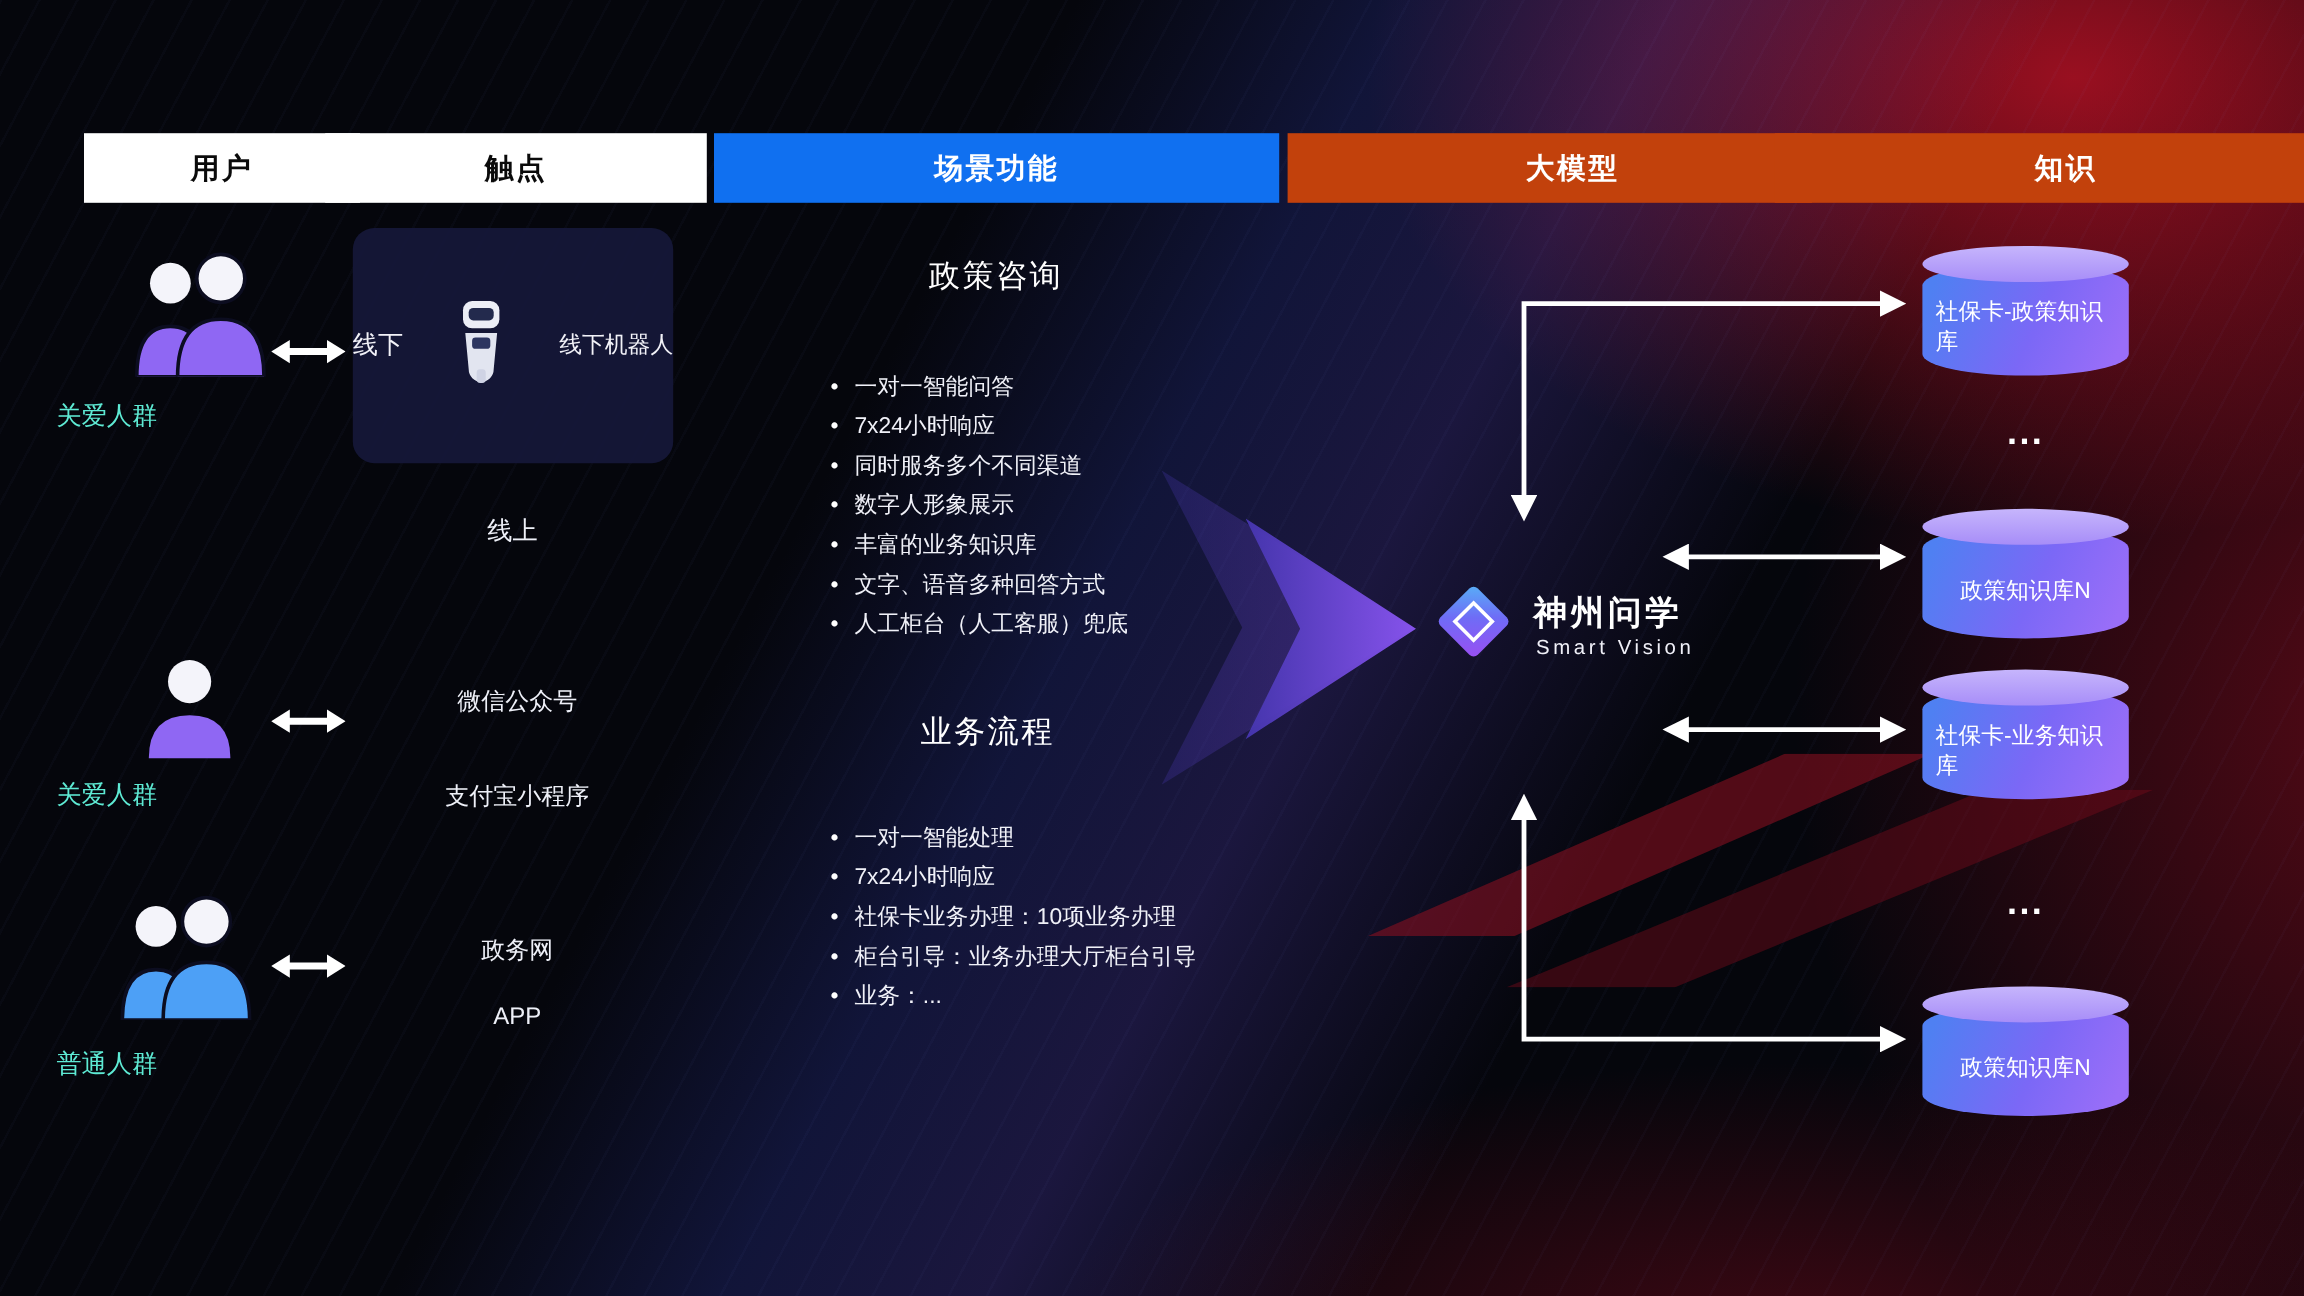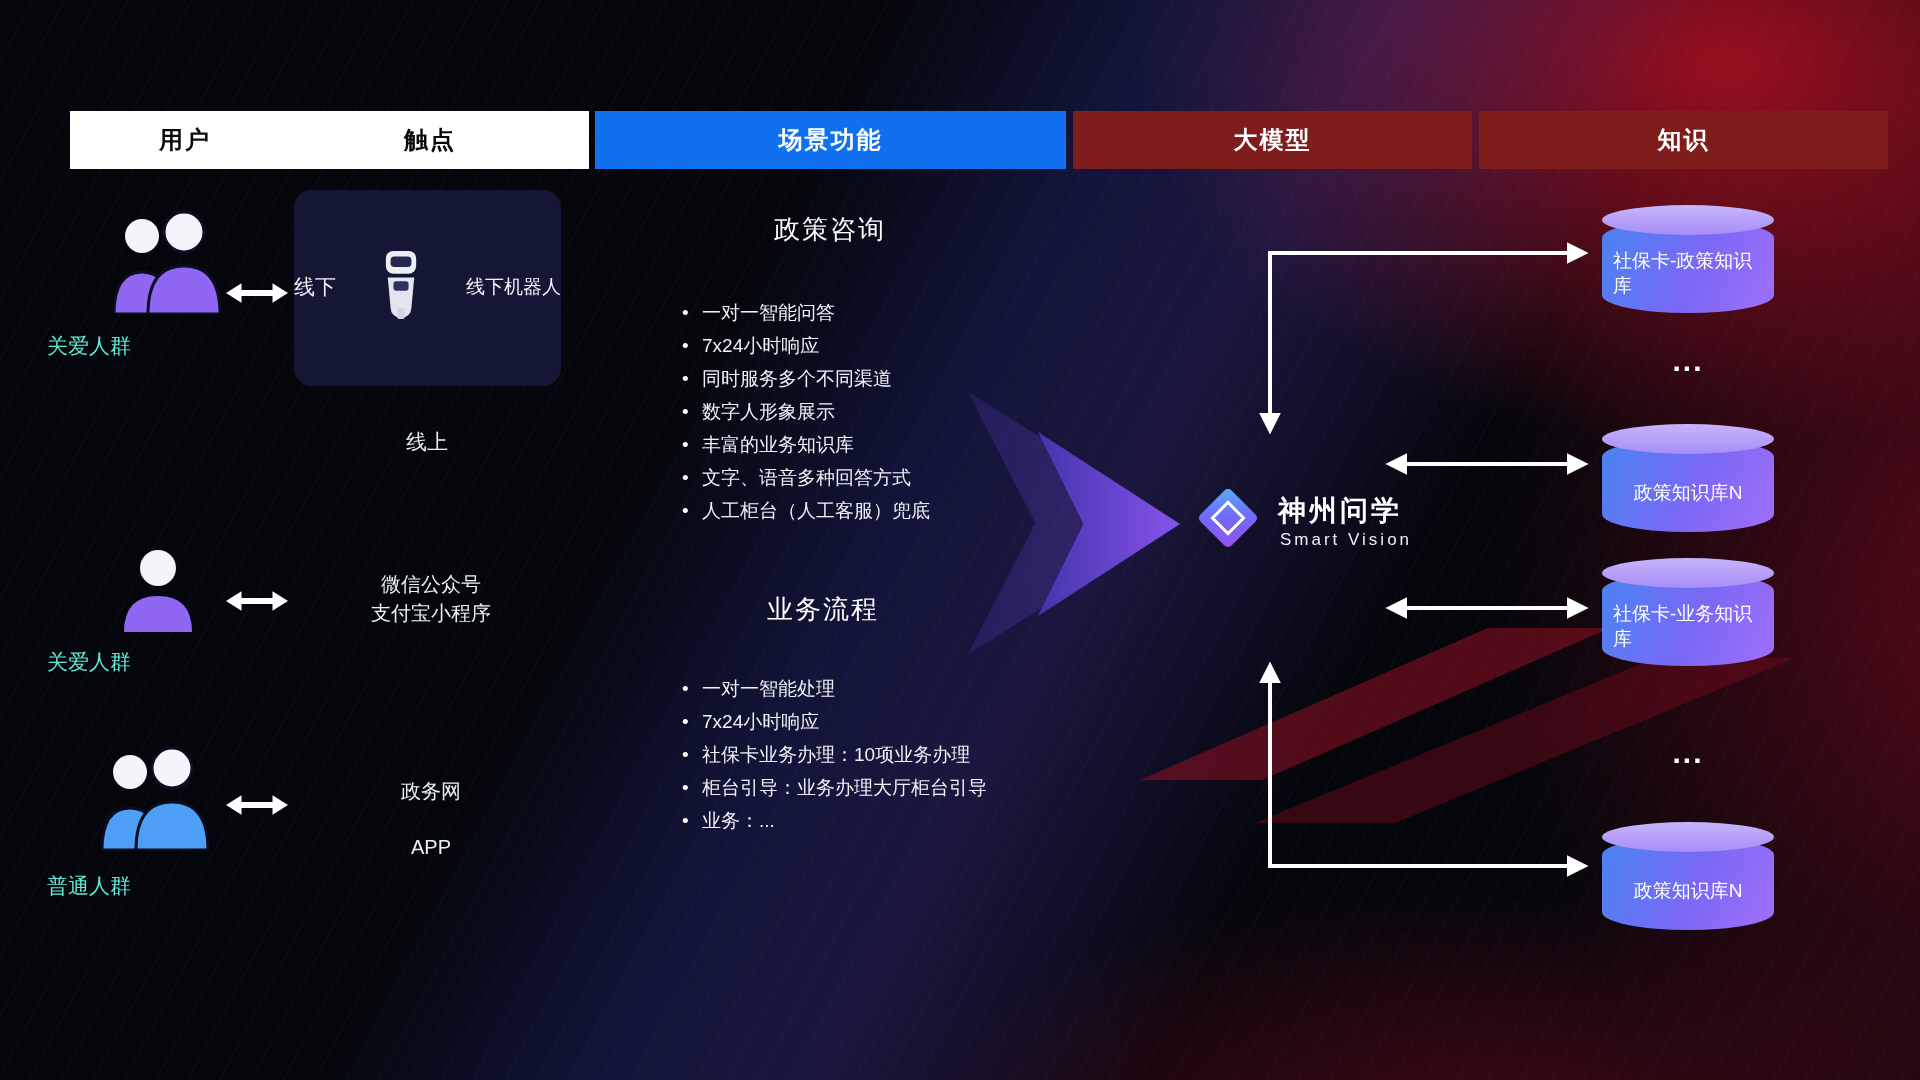--- a/index.html
+++ b/index.html
@@ -18,42 +18,42 @@
   .bg-streaks{background:repeating-linear-gradient(118deg, rgba(130,150,255,.05) 0 2px, transparent 2px 28px);opacity:.55;}
   .red-band{position:absolute;pointer-events:none;}
   .red-band.b1{left:1140px;top:628px;width:470px;height:152px;background:rgba(145,16,32,.55);clip-path:polygon(0 100%,74% 0,100% 0,26% 100%);}
   .red-band.b2{left:1255px;top:658px;width:540px;height:165px;background:rgba(118,10,26,.45);clip-path:polygon(0 100%,74% 0,100% 0,26% 100%);}
 
   
   .hdr{position:absolute;top:111px;height:58px;display:flex;align-items:center;justify-content:center;
        font-size:24px;font-weight:bold;letter-spacing:2px;}
   .hdr.white{background:#ffffff;color:#0a0a0a;}
   .hdr.blue{background:#1070f0;color:#fff;}
-  .hdr.purple{background:#7f1d1d;color:#fff;}
+  .hdr.purple{background:#c2410c;color:#fff;padding-left:38px;}
   .h0{left:33px;width:230px;margin-left:37px;}
   .h1{left:271px;width:318px;}
   .h2{left:595px;width:471px;}
   .h3{left:1073px;width:399px;}
   .h4{left:1479px;width:409px;}
 
   
   .abs{position:absolute;}
   .ulabel{position:absolute;width:200px;text-align:left;font-size:21px;color:#5eead4;}
   .dblarrow{position:absolute;width:62px;height:26px;}
 
   
   .tp-card{position:absolute;left:294px;top:190px;width:267px;height:196px;border-radius:18px;
            background:rgba(22,24,58,.92);display:flex;align-items:center;justify-content:space-between;
            padding:14px 0 16px 0;box-sizing:border-box;}
   .tp-card .cap{font-size:21px;color:#f2f2f8;}
   .tp-text{position:absolute;width:220px;text-align:center;font-size:20px;color:#eef0f8;}
 
   
   .sc-title{position:absolute;width:400px;text-align:center;font-size:26px;color:#fff;letter-spacing:2px;}
-  .bullets{position:absolute;margin:4px;padding:0;list-style:none;}
+  .bullets{position:absolute;margin:14px;padding:0;list-style:none;}
   .bullets li{position:relative;padding-left:20px;font-size:19px;line-height:33px;color:#f0f1f8;white-space:nowrap;}
   .bullets li::before{content:"•";position:absolute;left:0;top:0;color:#fff;}
 
   
   .flow-arrow{position:absolute;clip-path:polygon(0 0,100% 50%,0 100%,32% 50%);
               background:linear-gradient(90deg,#4636b0,#8a55f2);}
   .flow-arrow.ghost{opacity:.28;}
   .flow-arrow.main{left:1038px;top:432px;width:142px;height:184px;opacity:.95;}
   .flow-arrow.ghost{left:968px;top:392px;width:210px;height:262px;}
 
@@ -153,21 +153,21 @@
         <path d="M12 30 h28 l-3 32 a11 11 0 0 1 -22 0 Z" fill="#e2e5f0"></path>
         <rect x="18" y="34" width="16" height="10" rx="3" fill="#2c3560"></rect>
         <rect x="22" y="62" width="8" height="12" rx="3" fill="#cfd3e4"></rect>
       </svg>
     </div>
     <div class="cap" style="font-size:19px;">线下机器人</div>
   </div>
 
   <div class="tp-text" style="left:317px;top:428px;font-size:21px;">线上</div>
   <div class="tp-text" style="left:321px;top:571px;">微信公众号</div>
-  <div class="tp-text" style="left:321px;top:600px;">支付宝小程序</div>
+  <div class="tp-text" style="left:321px;top:650px;">支付宝小程序</div>
   <div class="tp-text" style="left:321px;top:778px;">政务网</div>
   <div class="tp-text" style="left:321px;top:836px;">APP</div>
 
   <div class="sc-title" style="left:630px;top:212px;">政策咨询</div>
   <ul class="bullets" style="left:678px;top:292px;">
     <li>一对一智能问答</li>
     <li>7x24小时响应</li>
     <li>同时服务多个不同渠道</li>
     <li>数字人形象展示</li>
     <li>丰富的业务知识库</li>

